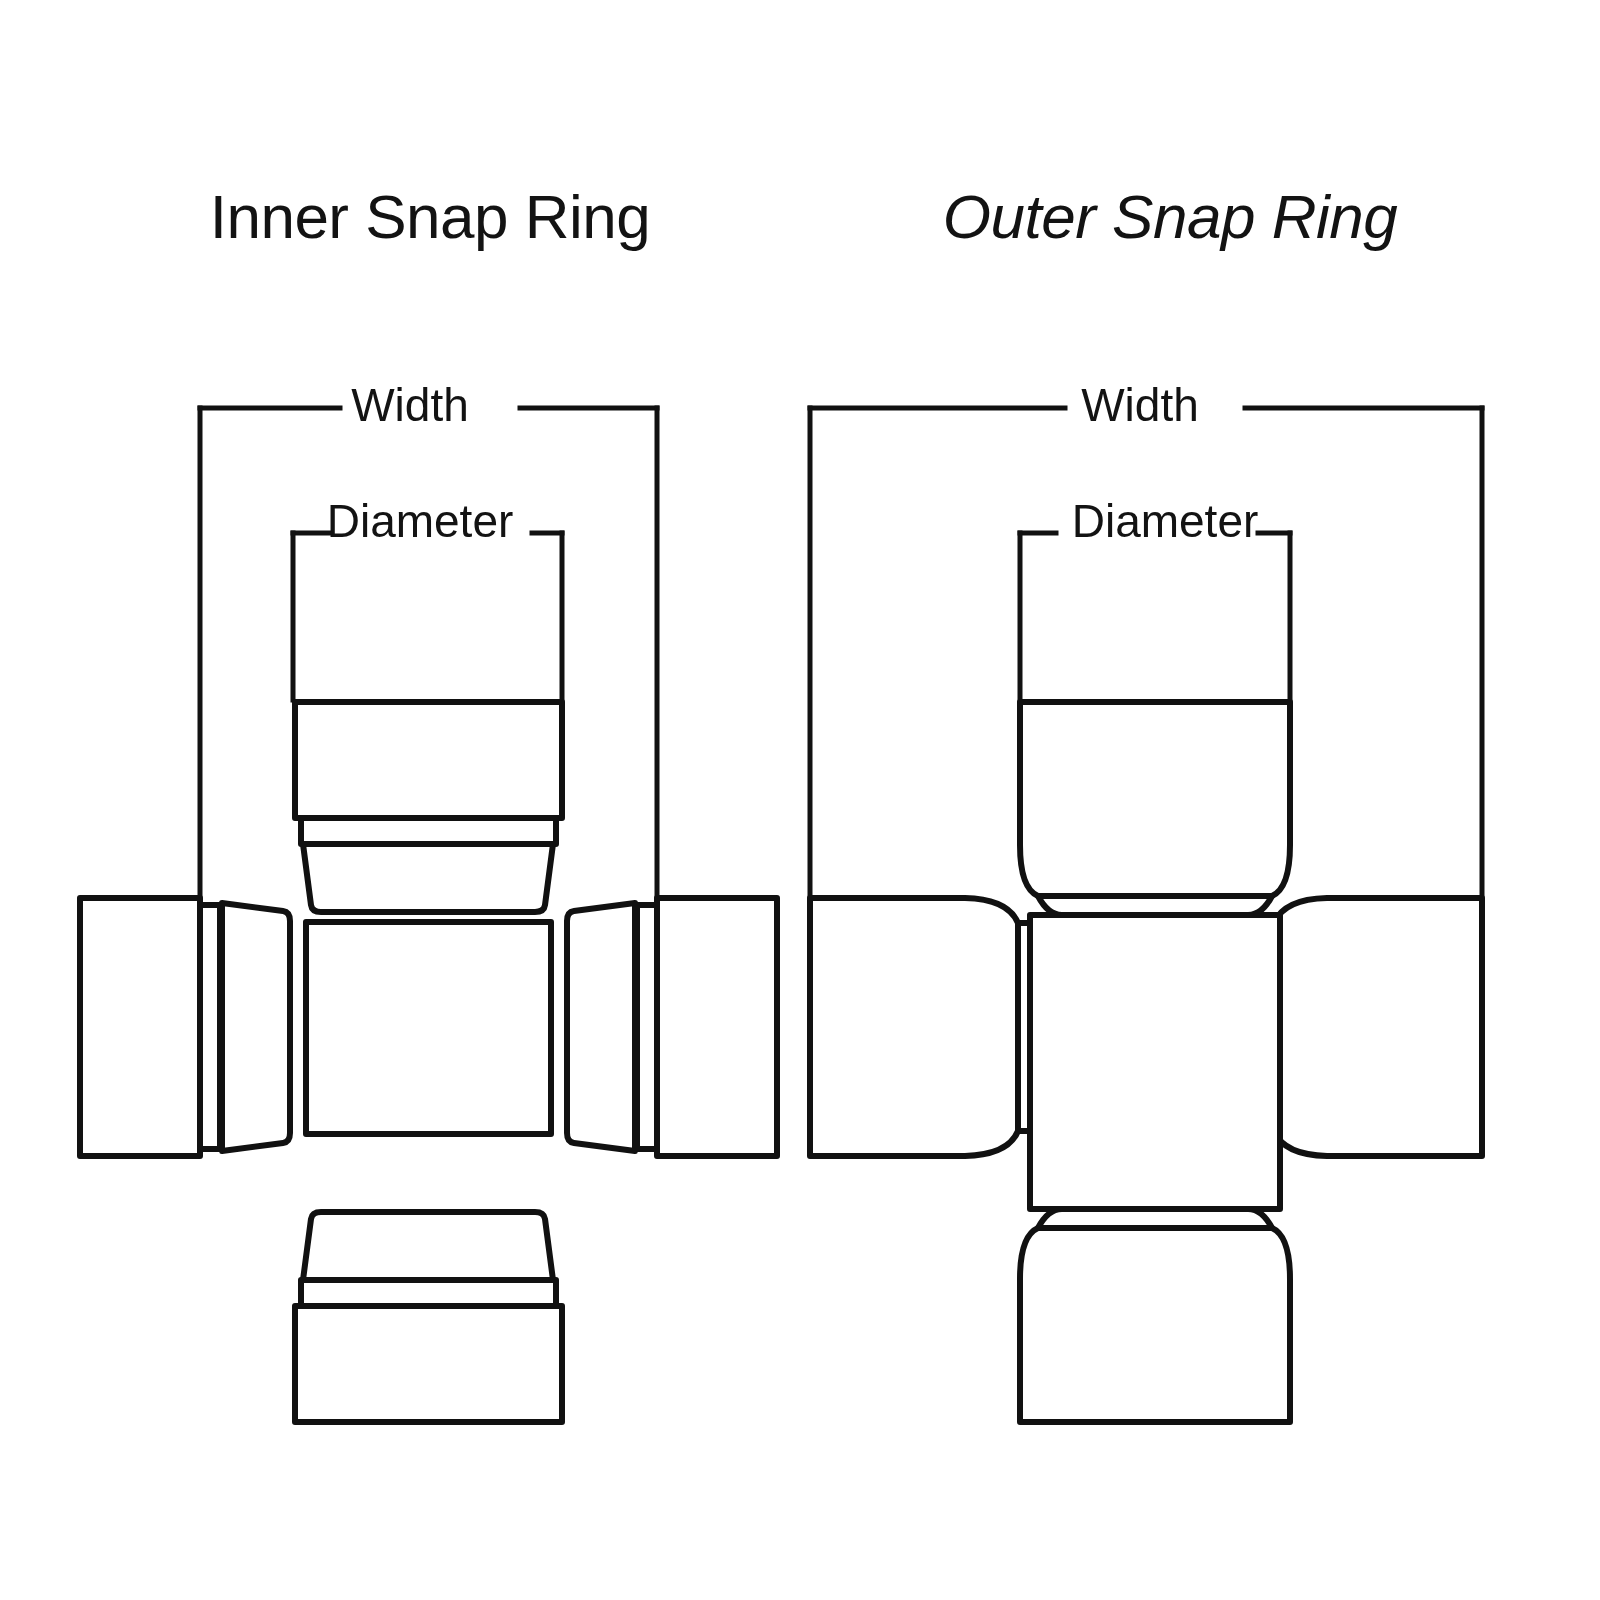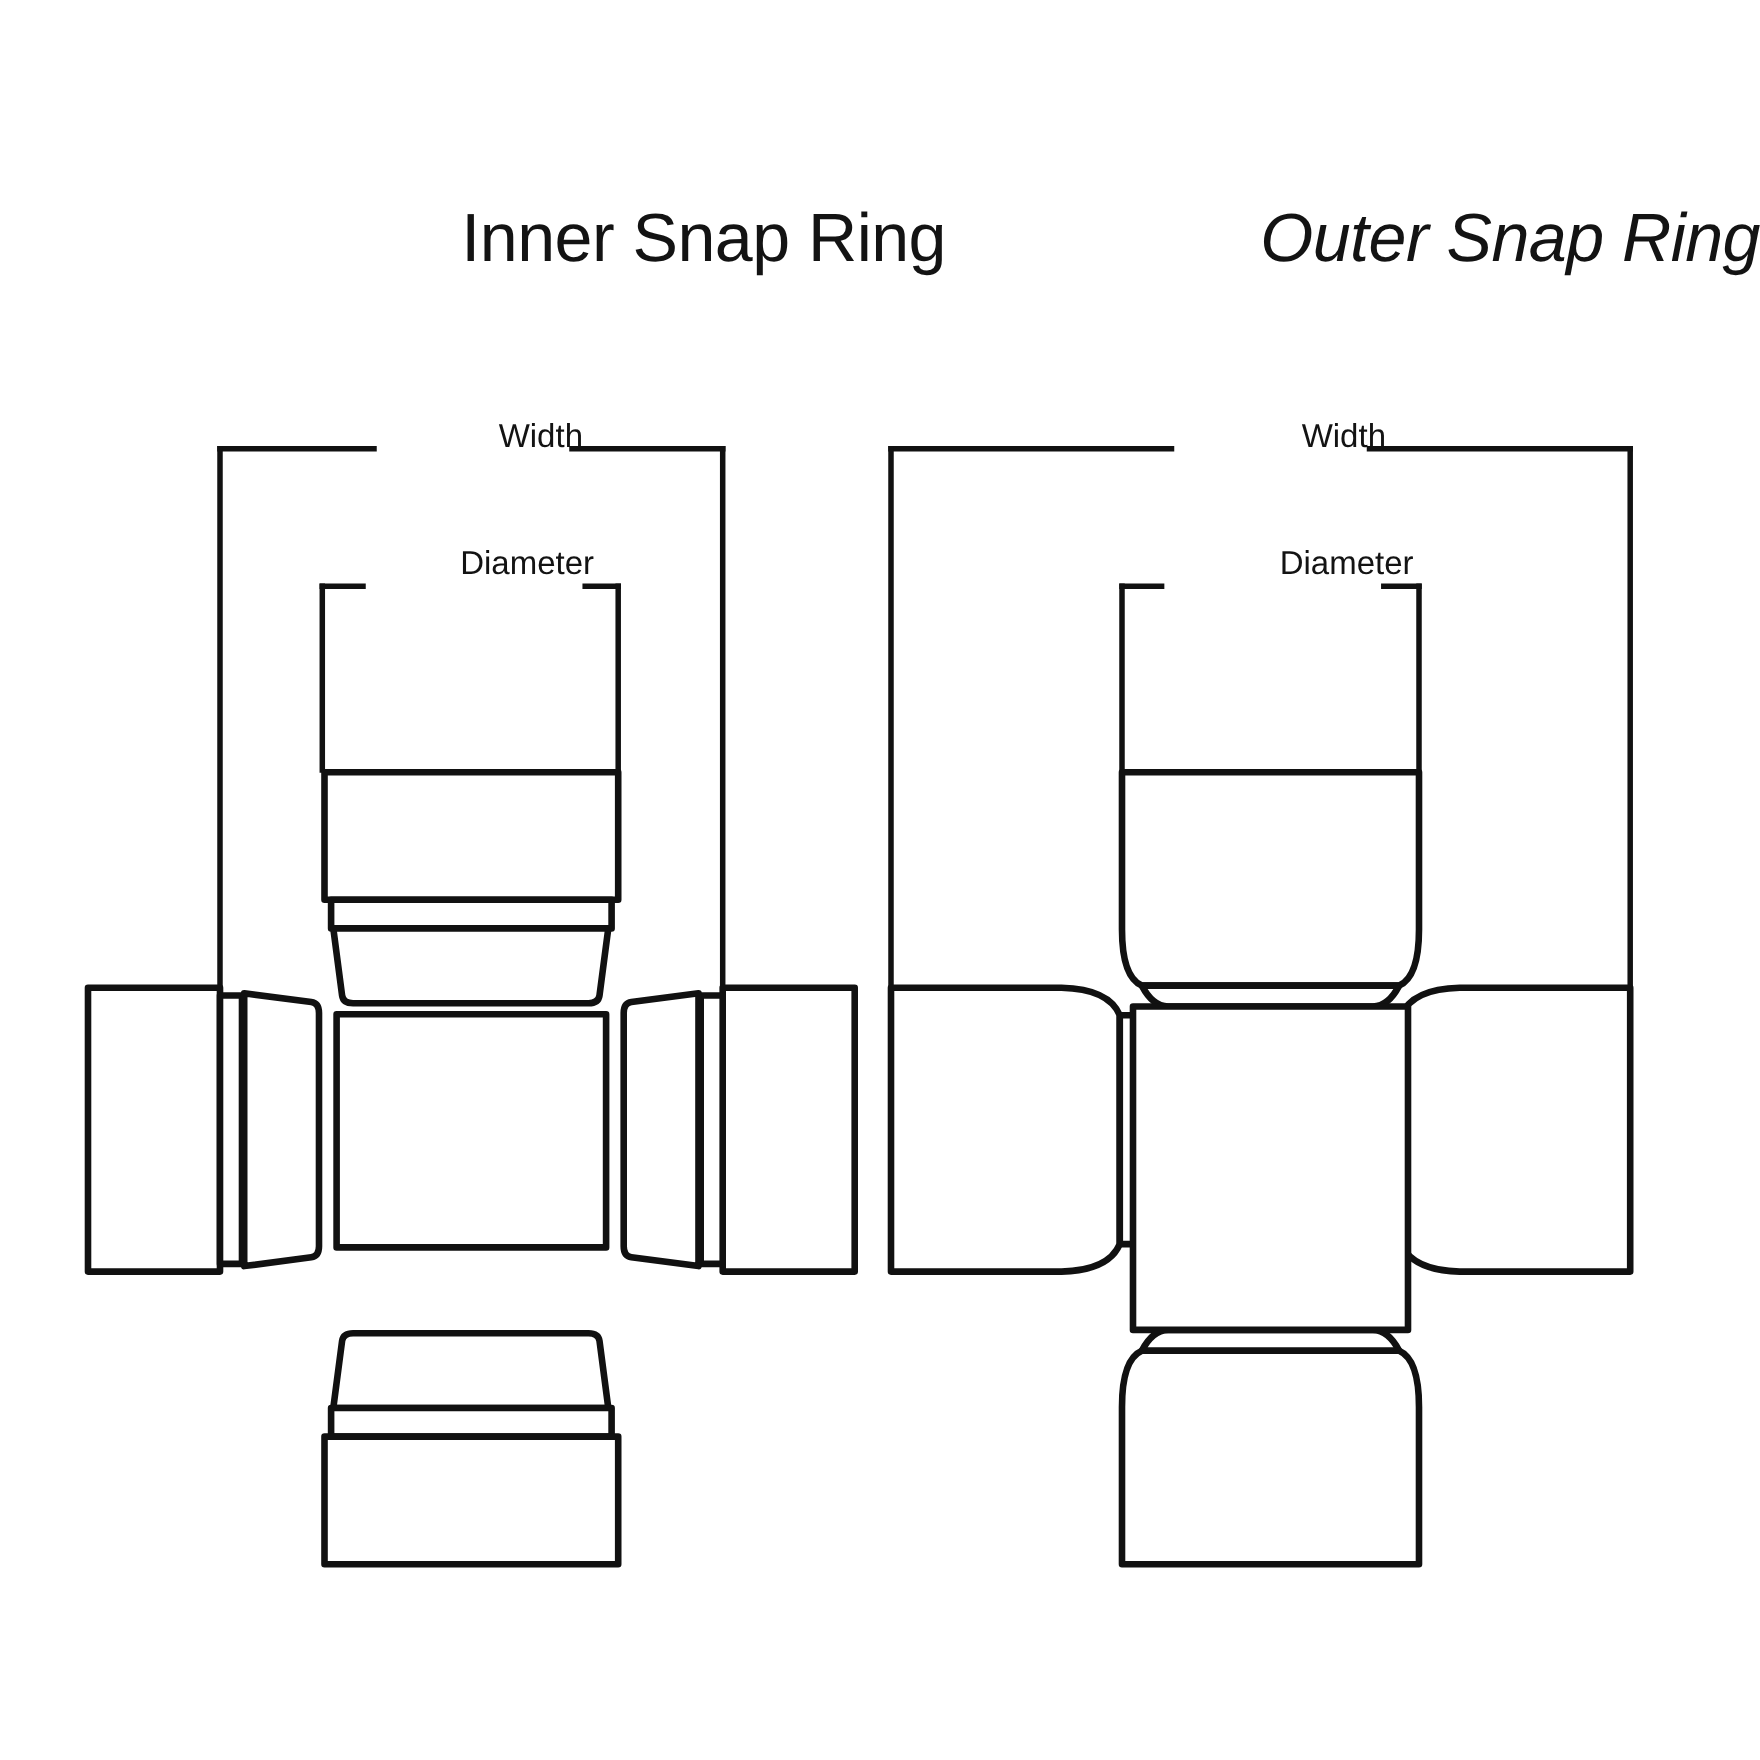--- a/index.html
+++ b/index.html
@@ -21,34 +21,34 @@
     height: 1600px;
     background: #ffffff;
   }
   .title {
     position: absolute;
     font-size: 62px;
     font-weight: 400;
     letter-spacing: -0.5px;
     color: #131313;
     white-space: nowrap;
-    text-align: right;
+    text-align: center;
     line-height: 1;
   }
   #title-inner { left: 0px; top: 186px; width: 860px; }
   #title-outer { left: 740px; top: 186px; width: 860px; font-style: italic; }
 
   .dim-label {
     position: absolute;
-    font-size: 30px;
+    font-size: 46px;
     font-weight: 400;
     color: #131313;
     white-space: nowrap;
     line-height: 1;
-    text-align: right;
+    text-align: center;
   }
   #wlabel-inner { left: 290px; top: 382px; width: 240px; }
   #wlabel-outer { left: 1020px; top: 382px; width: 240px; }
   #dlabel-inner { left: 300px; top: 498px; width: 240px; }
   #dlabel-outer { left: 1045px; top: 498px; width: 240px; }
 
   svg.art {
     position: absolute;
     left: 0;
     top: 0;

